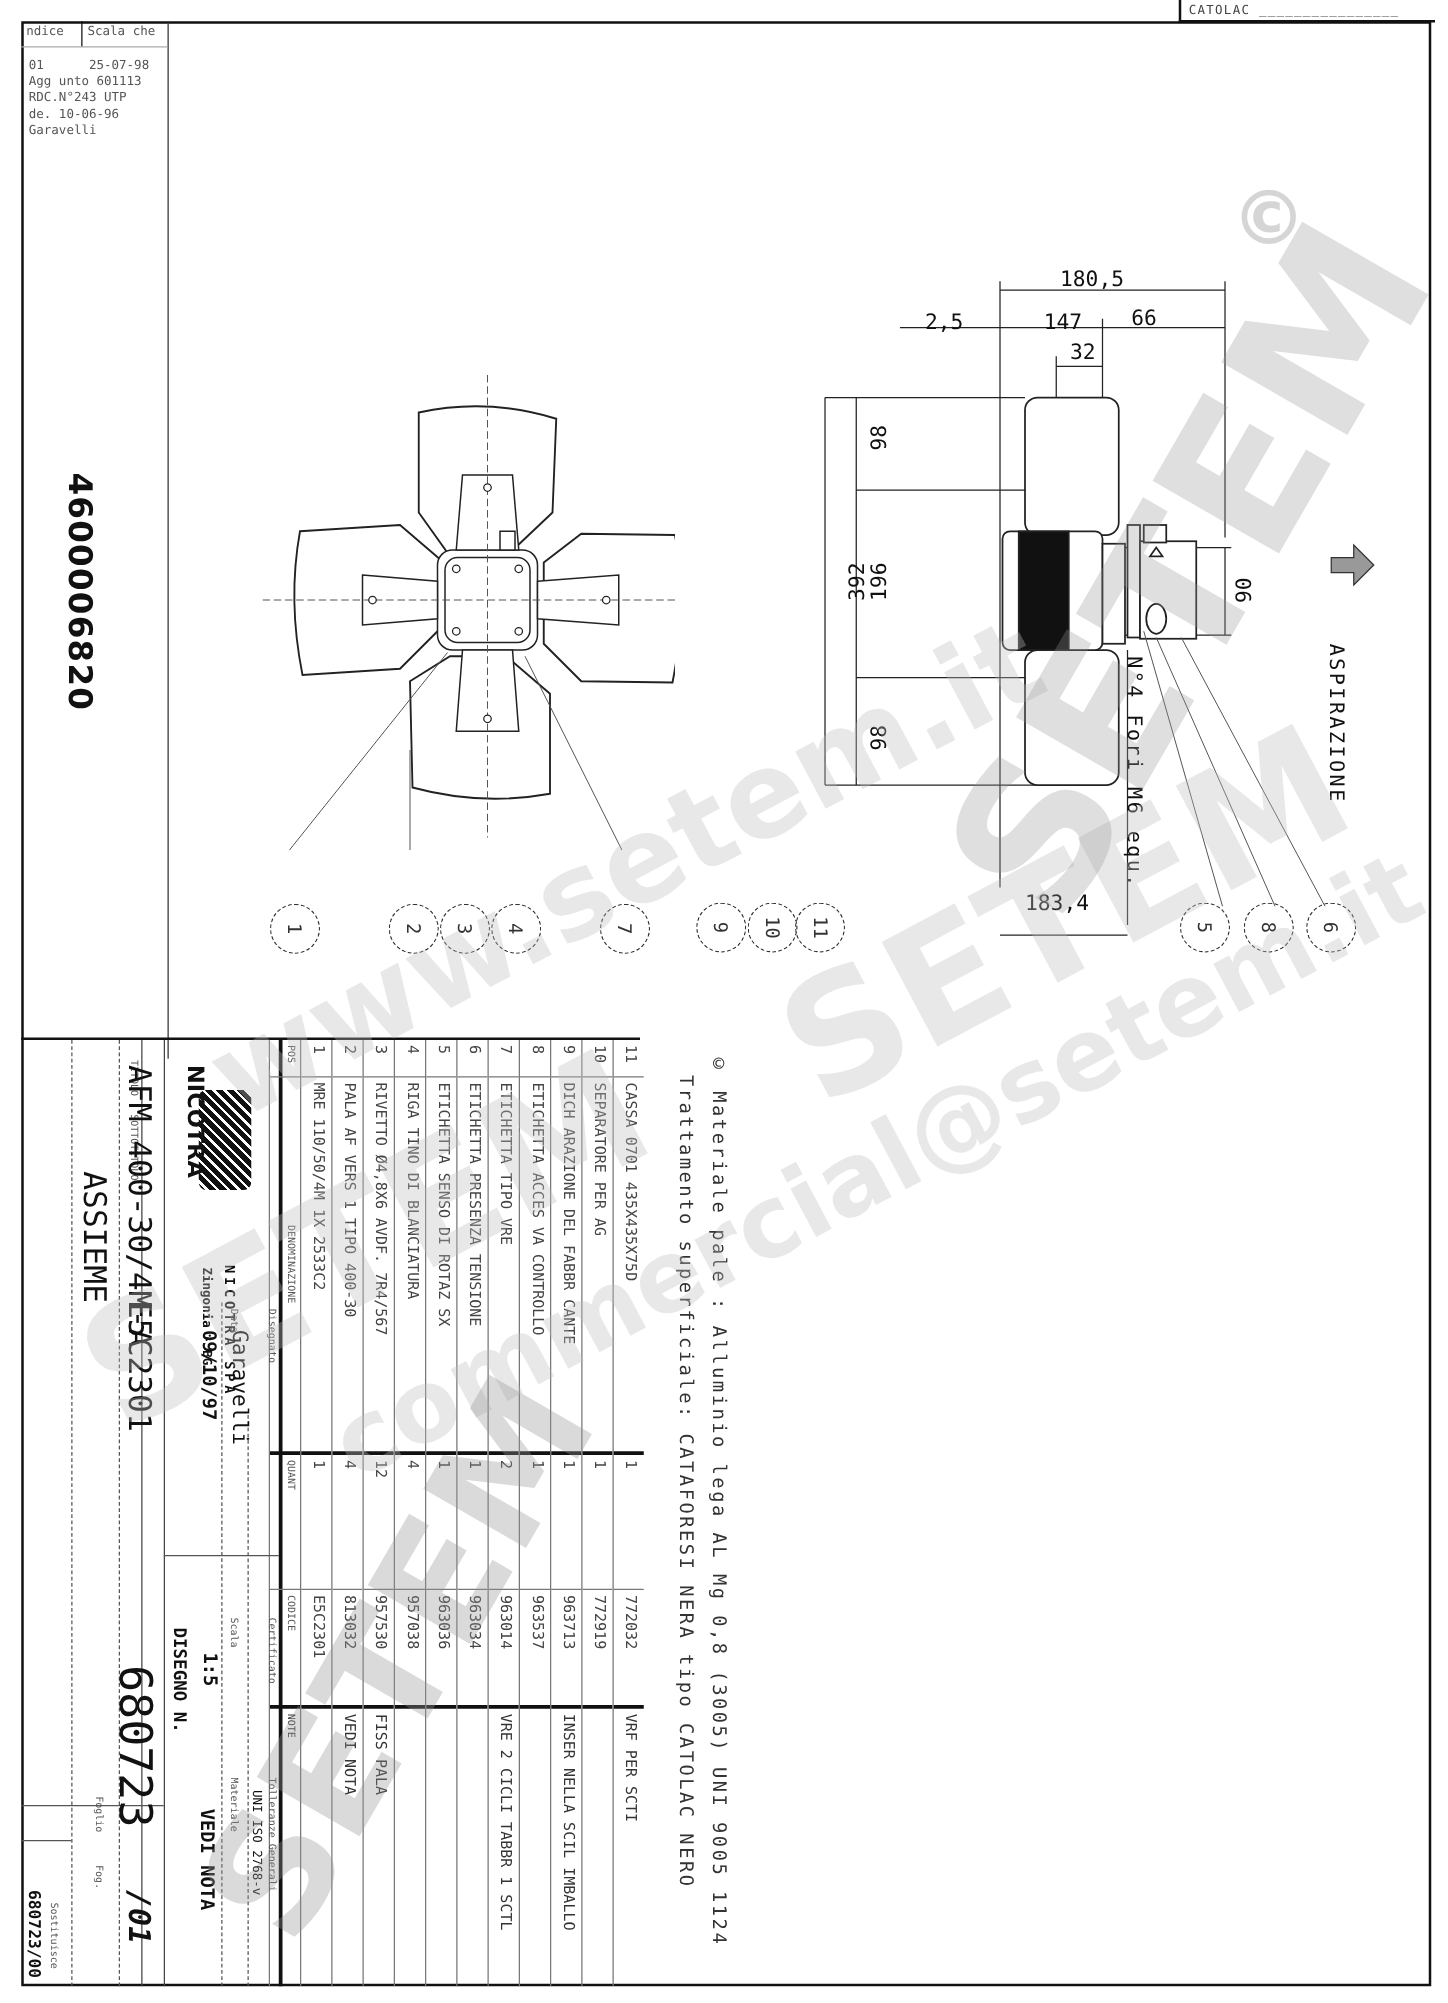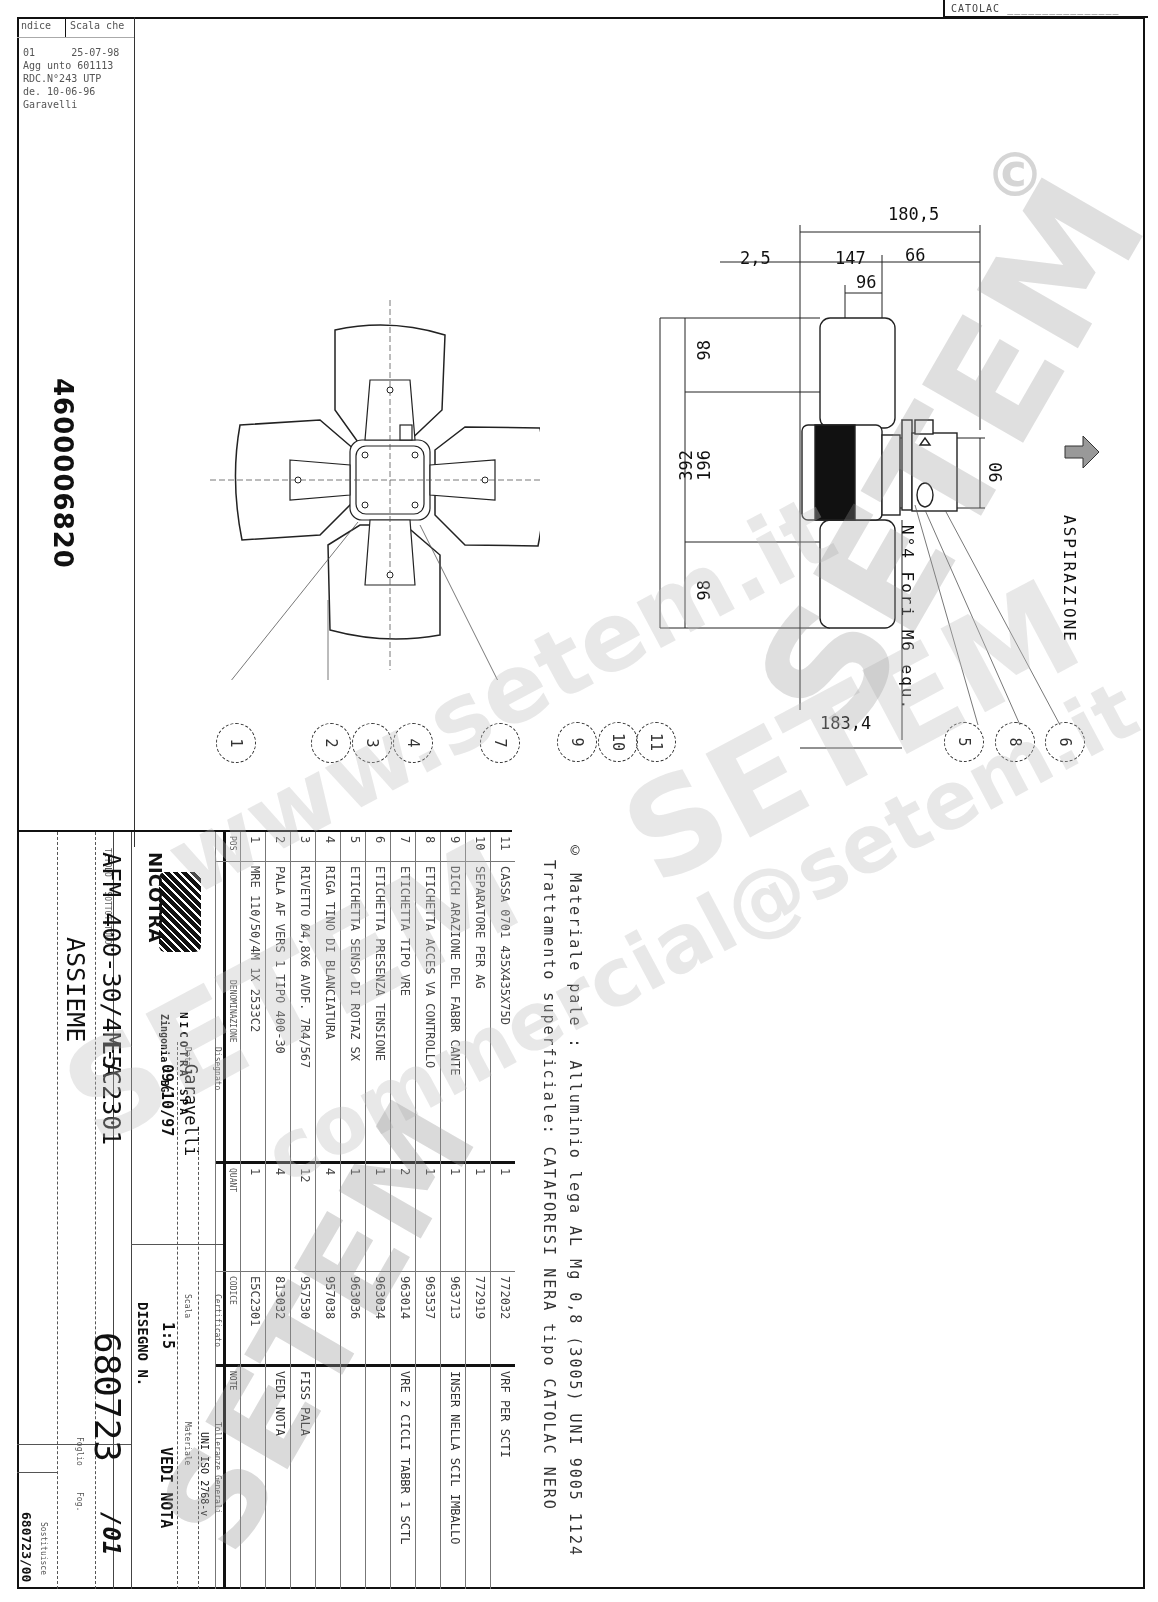--- a/index.html
+++ b/index.html
@@ -155,25 +155,25 @@
     <line x1="275" y1="285" x2="338" y2="505"></line>
     <line x1="285" y1="290" x2="380" y2="505"></line>
     <line x1="305" y1="290" x2="420" y2="505"></line>
   </g>
 
   <g transform="translate(425,232)">
     <path d="M0,0 L16,-16 L16,-6 L34,-6 L34,6 L16,6 L16,16 Z" fill="#999" stroke="#333" transform="rotate(180 17 0)"></path>
   </g>
 </svg>
 
-<div class="dim" style="left:848px;top:204px;margin-left:40px;">180,5</div>
+<div class="dim" style="left:848px;top:214px;">180,5</div>
 <div class="dim" style="left:740px;top:248px;">2,5</div>
 <div class="dim" style="left:835px;top:248px;">147</div>
 <div class="dim" style="left:905px;top:245px;">66</div>
-<div class="dim" style="left:856px;top:272px;">96</div>
+<div class="dim" style="left:856px;top:272px;">32</div>
 <div class="dim rot" style="left:694px;top:340px;transform:rotate(180deg);">98</div>
 <div class="dim rot" style="left:694px;top:450px;transform:rotate(180deg);">196</div>
 <div class="dim rot" style="left:676px;top:450px;transform:rotate(180deg);">392</div>
 <div class="dim rot" style="left:694px;top:580px;transform:rotate(180deg);">98</div>
 <div class="dim rot" style="left:986px;top:462px;transform:rotate(180deg);">90</div>
 <div class="dim" style="left:820px;top:713px;">183,4</div>
 <div class="note" style="left:898px;top:525px;font-size:16px;color:#111;">N°4 Fori M6 equ.</div>
 <div class="note" style="left:1060px;top:515px;font-size:16px;color:#111;">ASPIRAZIONE</div>
 
 <div class="balloon" style="left:557px;top:722px;">

